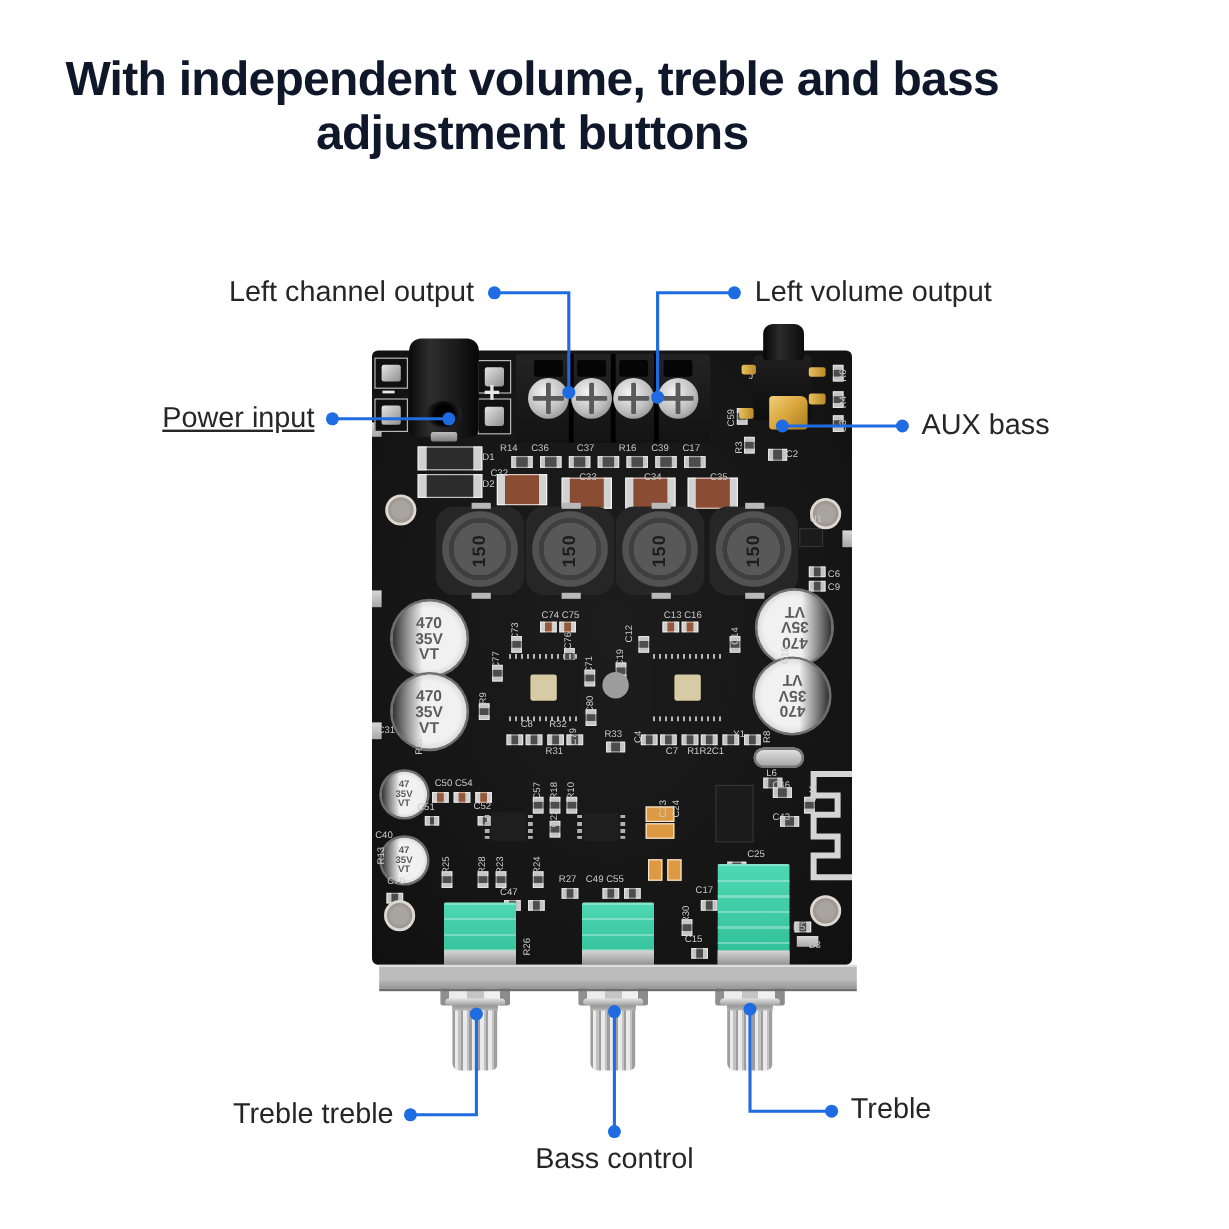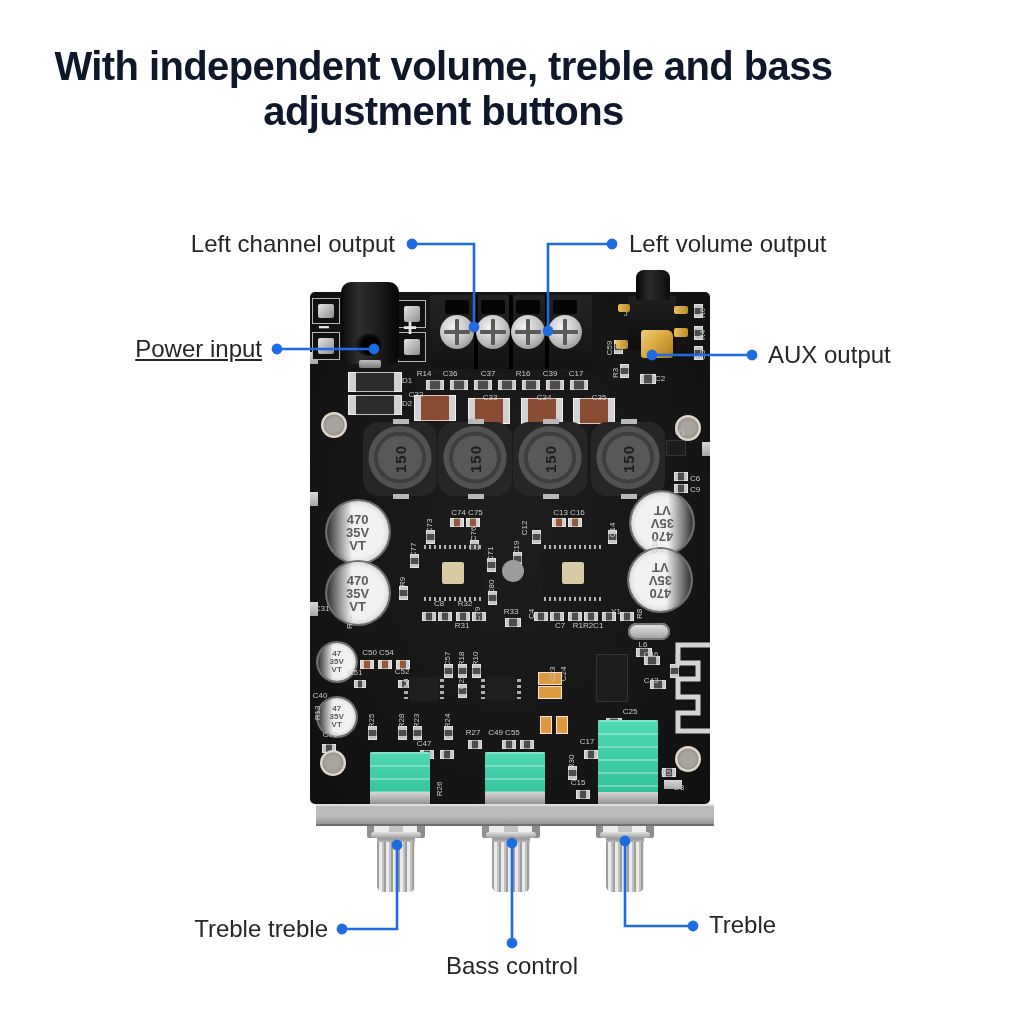--- a/index.html
+++ b/index.html
@@ -142,21 +142,21 @@
 <body>
 
 <div id="title">
   <div>With independent volume, treble and bass</div>
   <div>adjustment buttons</div>
 </div>
 
 <div class="callout r-align" style="left:95px;top:230px;width:300px;">Left channel output</div>
 <div class="callout" style="left:629px;top:230px;">Left volume output</div>
 <div class="callout r-align" style="left:62px;top:335px;width:200px;text-decoration:underline;">Power input</div>
-<div class="callout" style="left:768px;top:341px;">AUX output</div>
+<div class="callout" style="left:768px;top:341px;">AUX bass</div>
 <div class="callout r-align" style="left:78px;top:915px;width:250px;">Treble treble</div>
 <div class="callout" style="left:362px;top:952px;width:300px;text-align:center;">Bass control</div>
 <div class="callout" style="left:709px;top:911px;">Treble</div>
 
 <div id="board">
 
   <div class="abs" id="pwr-jack"></div>
   <div class="padbox" style="left:2px;top:6px;width:26px;height:24px;">
       <i></i>
     </div>

